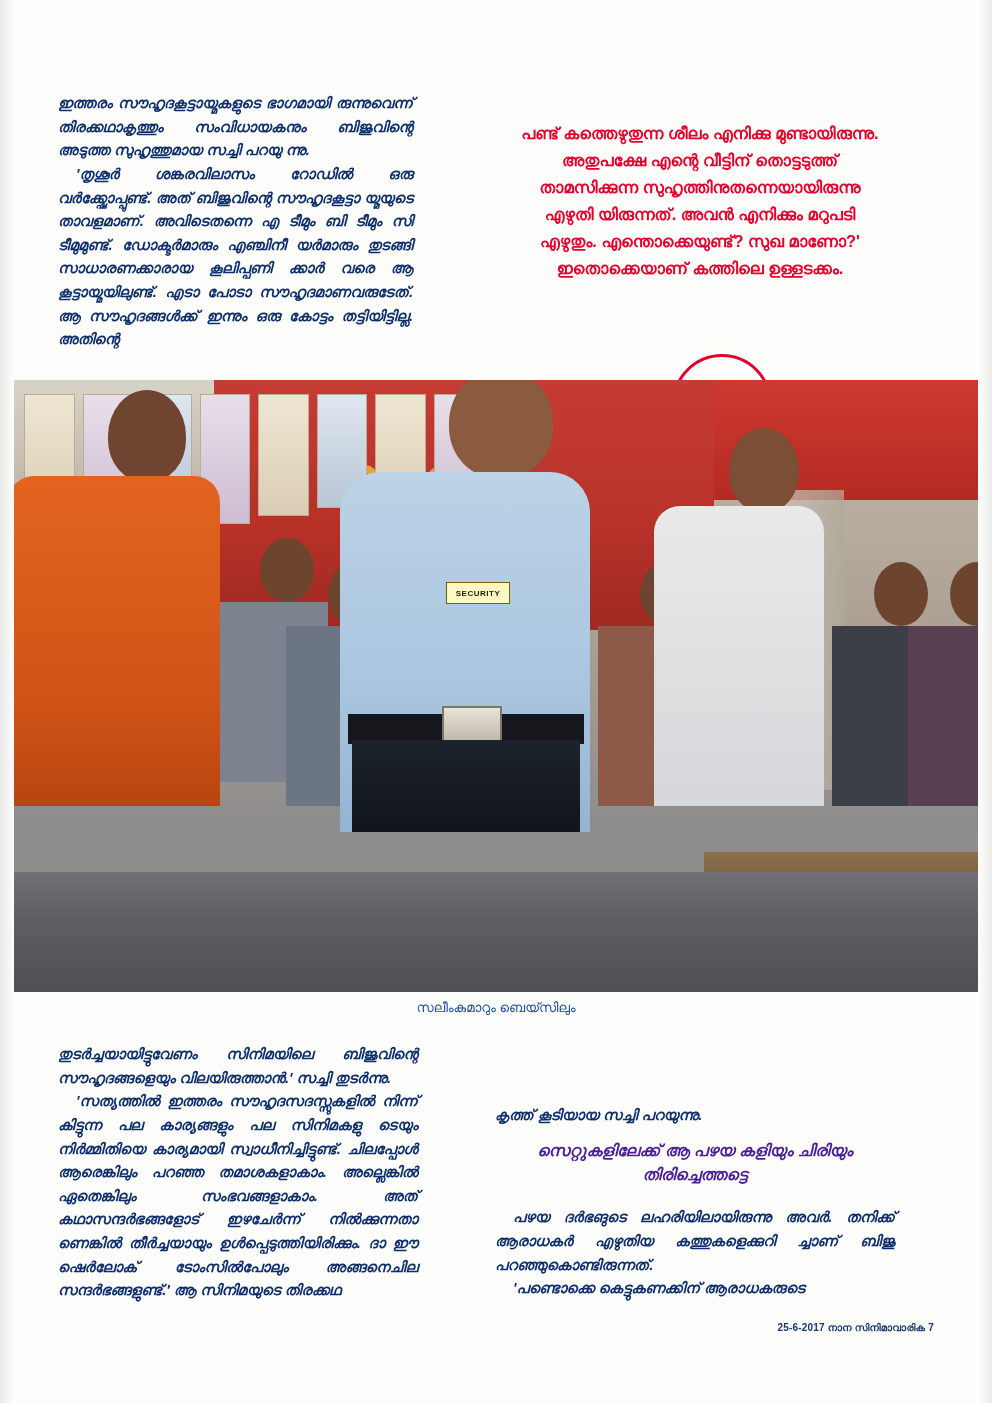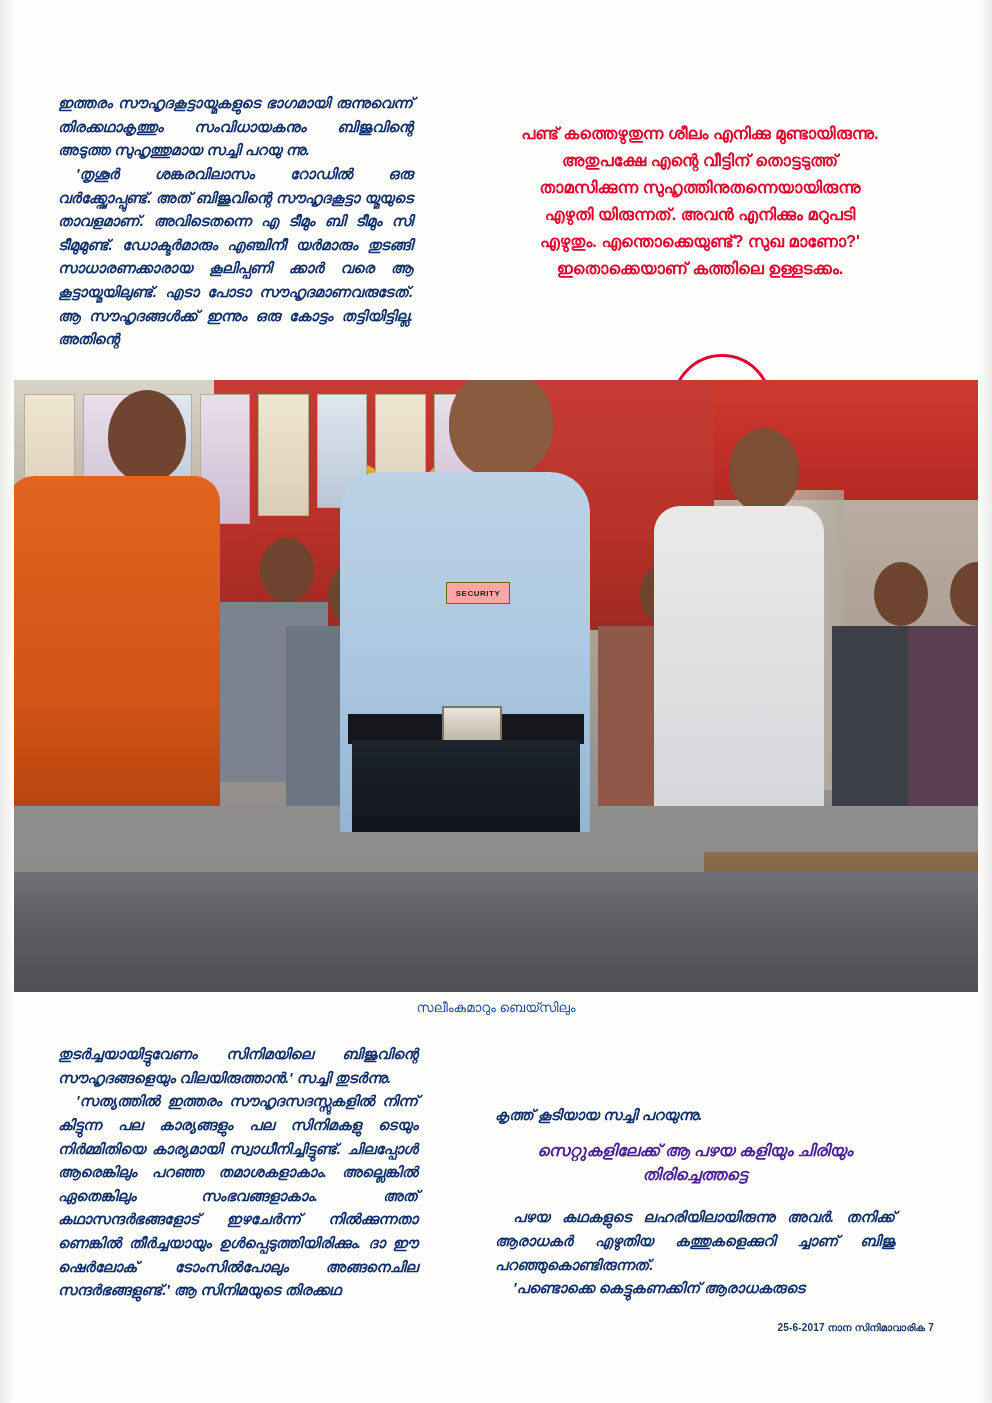--- a/index.html
+++ b/index.html
@@ -232,21 +232,21 @@
     position: absolute;
     left: 30px; bottom: 86px;
     width: 56px; height: 36px;
     background: linear-gradient(180deg,#e8e4d8,#b9b3a4);
     border: 2px solid #7d7566;
   }
   #guard .badge {
     position: absolute;
     left: 34px; bottom: 228px;
     width: 62px; height: 20px;
-    background: #fca5a5;
+    background: #fef9c3;
     border: 1px solid #7a5f0c;
     color: #2b2206;
     font-size: 8px;
     font-weight: 700;
     display: flex;
     align-items: center;
     justify-content: center;
     letter-spacing: .5px;
   }
   #guard .trousers {
@@ -421,19 +421,19 @@
   <div class="caption">സലീംകുമാറും ബെയ്സിലും</div>
 
   <div class="col-text" id="bottom-left">
     <p>തുടർച്ചയായിട്ടുവേണം സിനിമയിലെ ബിജുവിന്റെ സൗഹൃദങ്ങളെയും വിലയിരുത്താൻ.' സച്ചി തുടർന്നു.</p>
     <p class="indent">'സത്യത്തിൽ ഇത്തരം സൗഹൃദസദസ്സുകളിൽ നിന്ന് കിട്ടുന്ന പല കാര്യങ്ങളും പല സിനിമകളു ടെയും നിർമ്മിതിയെ കാര്യമായി സ്വാധീനിച്ചിട്ടുണ്ട്. ചിലപ്പോൾ ആരെങ്കിലും പറഞ്ഞ തമാശകളാകാം. അല്ലെങ്കിൽ ഏതെങ്കിലും സംഭവങ്ങളാകാം. അത് കഥാസന്ദർഭങ്ങളോട് ഇഴചേർന്ന് നിൽക്കുന്നതാ ണെങ്കിൽ തീർച്ചയായും ഉൾപ്പെടുത്തിയിരിക്കും. ദാ ഈ ഷെർലോക് ടോംസിൽപോലും അങ്ങനെചില സന്ദർഭങ്ങളുണ്ട്.' ആ സിനിമയുടെ തിരക്കഥ</p>
   </div>
 
   <div class="col-text" id="bottom-right">
     <p>കൃത്ത് കൂടിയായ സച്ചി പറയുന്നു.</p>
     <div class="sub-head">സെറ്റുകളിലേക്ക് ആ പഴയ കളിയും ചിരിയും തിരിച്ചെത്തട്ടെ</div>
-    <p class="indent">പഴയ കഥകളുടെ ലഹരിയിലായിരുന്നു അവർ. തനിക്ക് ആരാധകർ എഴുതിയ കത്തുകളെക്കുറി ച്ചാണ് ബിജു പറഞ്ഞുകൊണ്ടിരുന്നത്.</p>
+    <p class="indent">പഴയ ദർഭങുടെ ലഹരിയിലായിരുന്നു അവർ. തനിക്ക് ആരാധകർ എഴുതിയ കത്തുകളെക്കുറി ച്ചാണ് ബിജു പറഞ്ഞുകൊണ്ടിരുന്നത്.</p>
     <p class="indent">'പണ്ടൊക്കെ കെട്ടുകണക്കിന് ആരാധകരുടെ</p>
   </div>
 
   <div class="footer">25-6-2017 നാന സിനിമാവാരിക 7</div>
 
 </div>
 
 </body></html>

